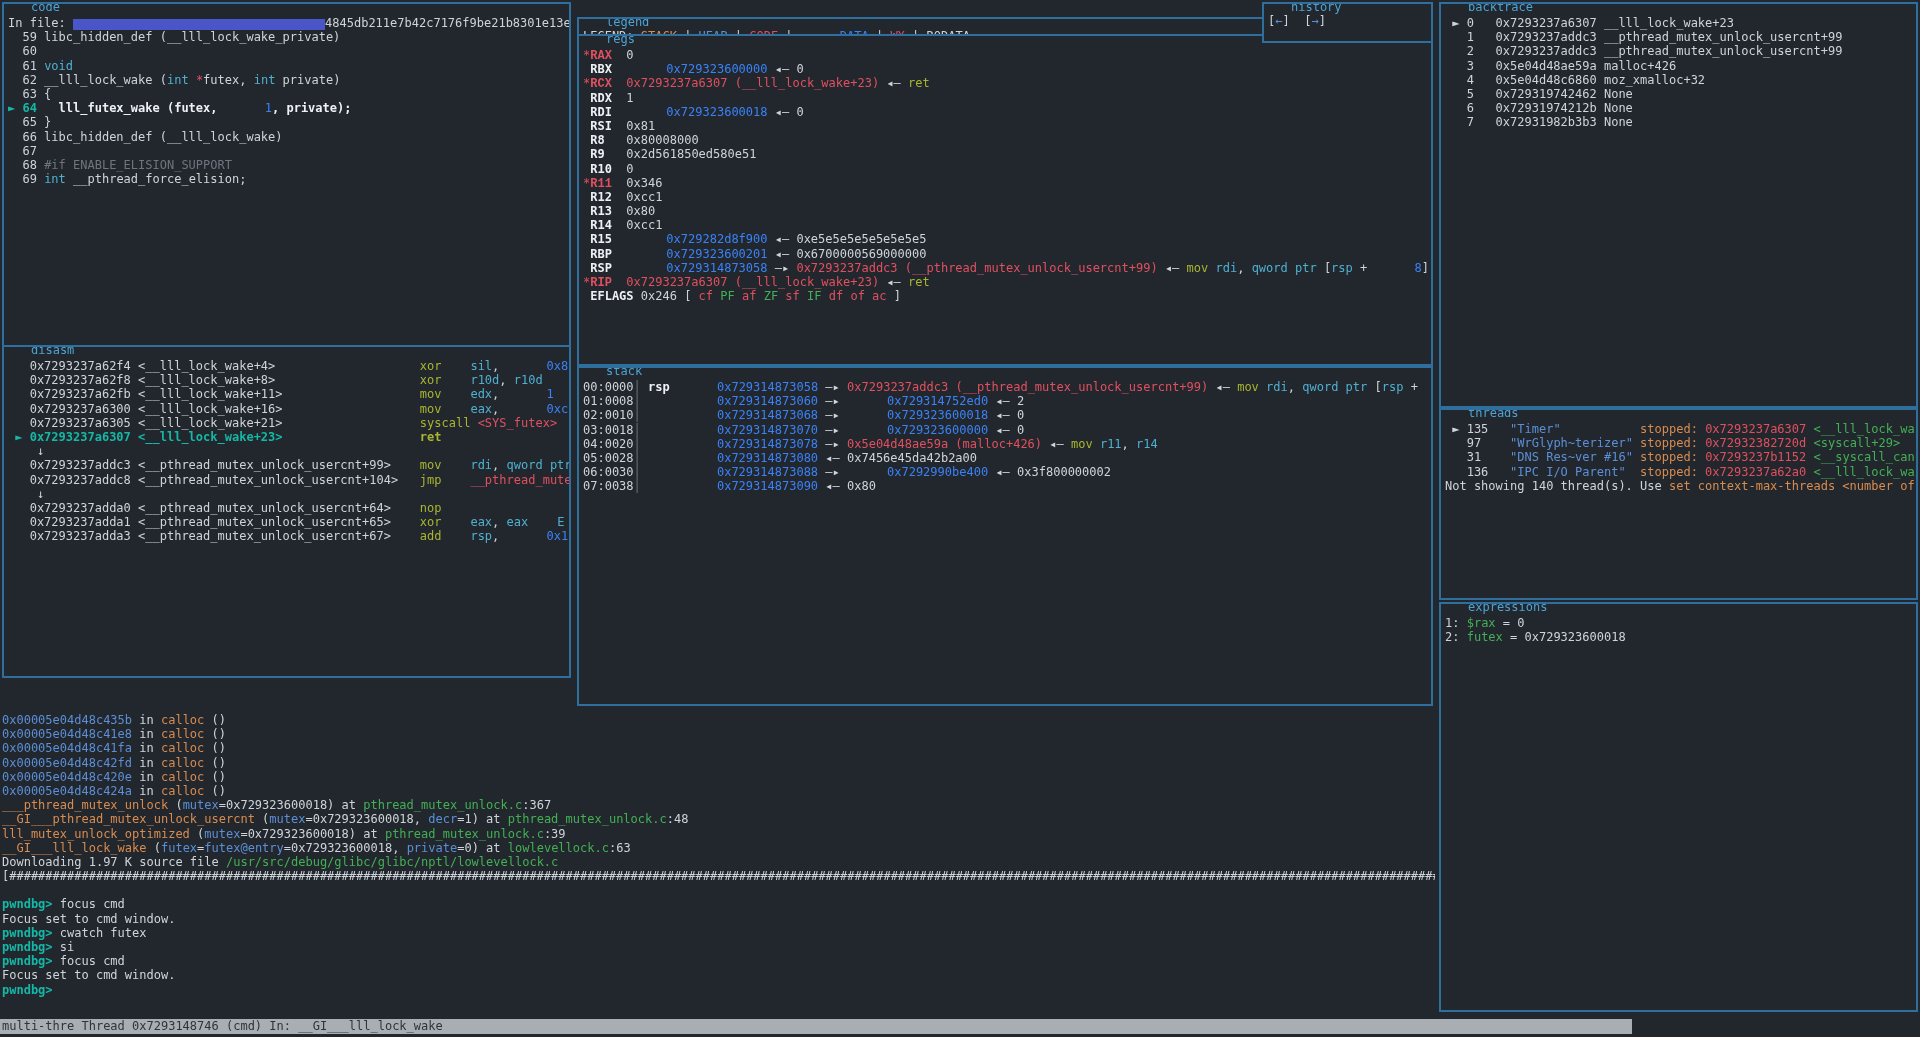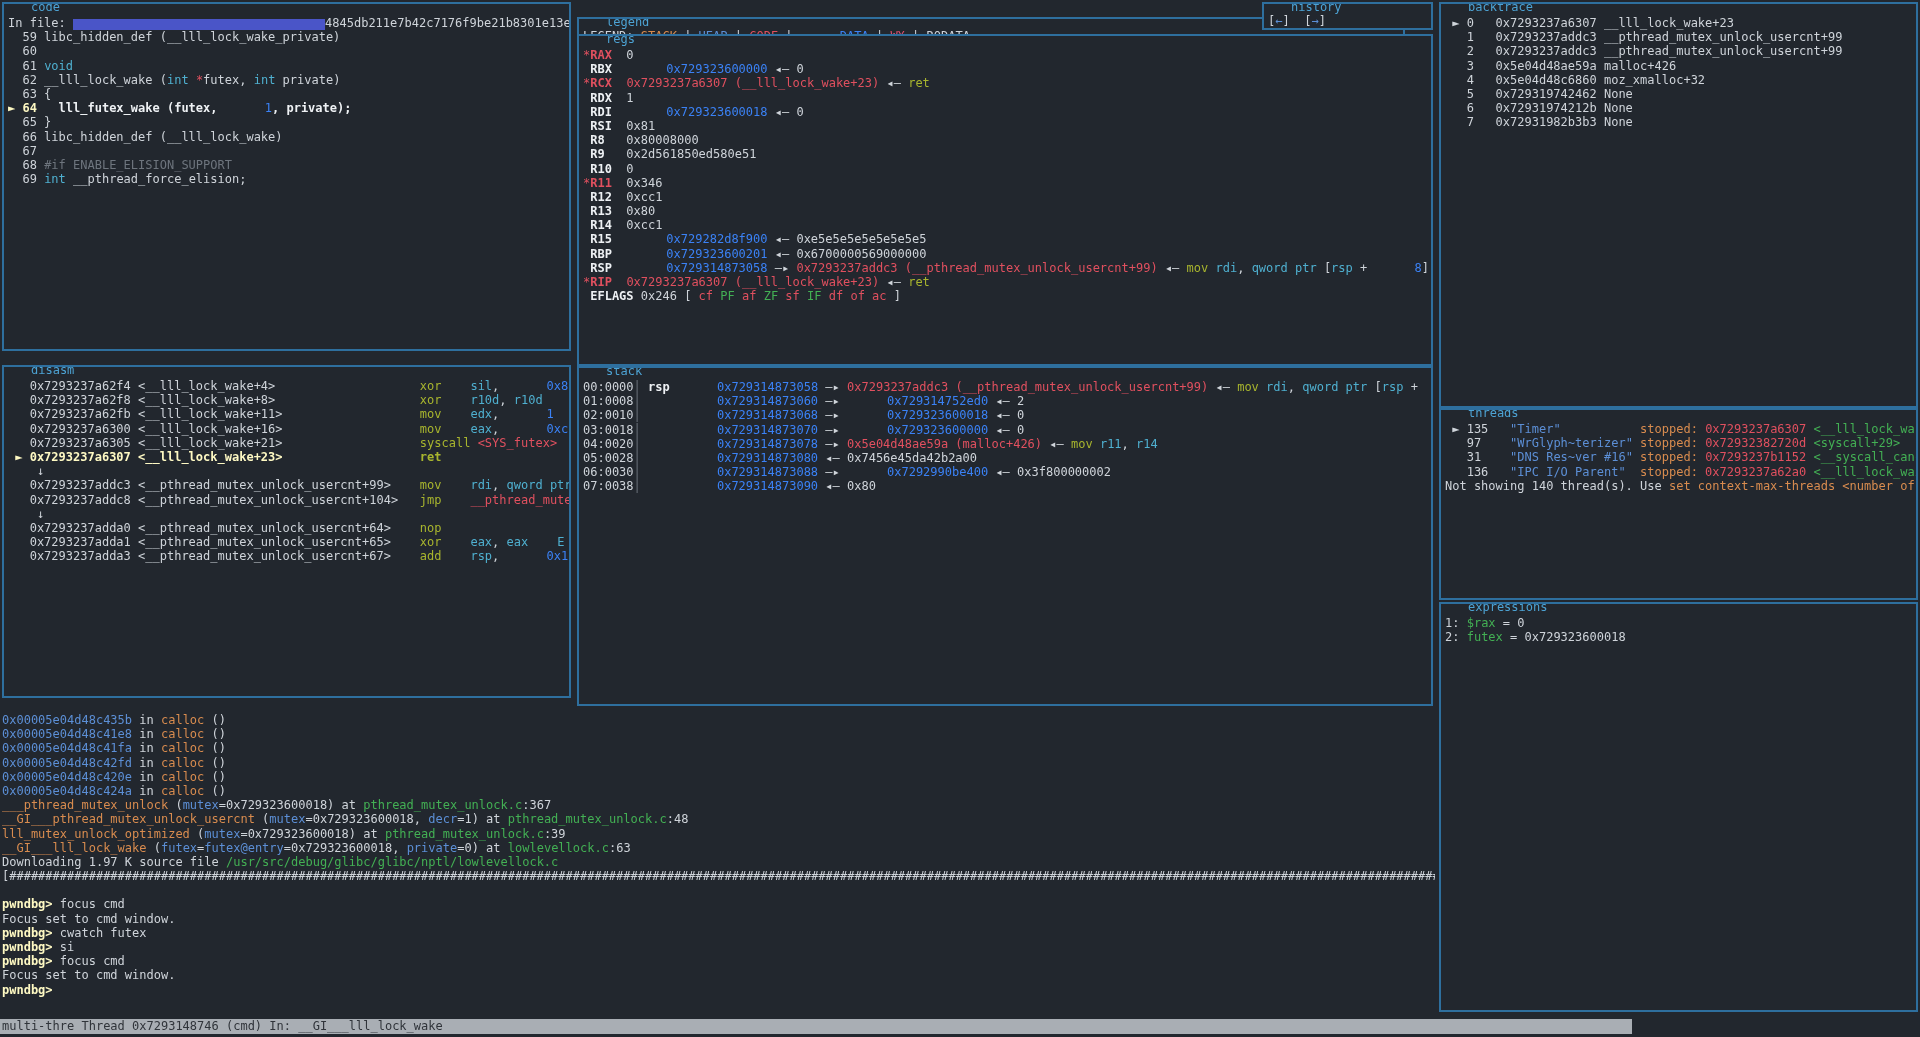--- a/index.html
+++ b/index.html
@@ -6,27 +6,27 @@
   body{width:1920px;height:1037px;position:relative;overflow:hidden;
        font-family:"DejaVu Sans Mono",monospace;font-size:12px;line-height:14.2px;color:#cfd4da;}
   .panel{position:absolute;border:2px solid #2e6f9e;background:#22272e;box-sizing:border-box;overflow:hidden;}
   .ptitle{position:absolute;top:-3px;left:24px;background:#22272e;padding:0 3px;color:#4da3d4;z-index:3;height:13px;line-height:13px;}
   .content{position:absolute;left:4px;top:12px;right:0;bottom:0;overflow:hidden;}
   .content.flush{top:10px;}
   .ln{white-space:pre;height:14.2px;overflow:hidden;}
   .c-fg{color:#cfd4da;}
   .c-bld{color:#eef1f4;font-weight:bold;}
   .c-red{color:#e1505f;}
-  .c-rbl{color:#e1505f;font-weight:bold;}
+  .c-rbl{color:#e1505f;font-weight:bold;font-family:Liberation Mono, monospace;}
   .c-wx{color:#e34f6f;}
   .c-orn{color:#d98c4f;}
   .c-yel{color:#a8b52e;}
   .c-ybl{color:#a8b52e;font-weight:bold;}
   .c-grn{color:#43b054;}
-  .c-gbl{color:#fef9c3;font-weight:bold;}
+  .c-gbl{color:#14b8a6;font-weight:bold;}
   .c-cyn{color:#4fb0d0;}
   .c-blu{color:#5c8fd6;}
   .c-pur{color:#3b82f6;margin-left:40px;}
   .c-gry{color:#6e757e;}
   .c-blk{display:inline-block;width:252px;height:11px;background:#4a55c8;vertical-align:text-bottom;}
   #console{position:absolute;left:2px;top:713px;width:1433px;height:302px;overflow:hidden;background:#22272e;}
   #statusbar{position:absolute;left:0;top:1019px;width:1632px;height:15px;background:#a9aeb4;color:#30343a;
              z-index:5;line-height:15px;}
   #statusbar .sb-left{position:absolute;left:2px;top:0;white-space:pre;}
   #statusbar .sb-right{position:absolute;right:8px;top:16px;white-space:pre;}
@@ -49,21 +49,21 @@
       <div class="ln"><span class="c-fg">  63 {</span></div>
       <div class="ln"><span class="c-gbl">► 64 </span><span class="c-bld">  lll_futex_wake (futex, </span><span class="c-pur">1</span><span class="c-bld">, private);</span></div>
       <div class="ln"><span class="c-fg">  65 }</span></div>
       <div class="ln"><span class="c-fg">  66 libc_hidden_def (__lll_lock_wake)</span></div>
       <div class="ln"><span class="c-fg">  67</span></div>
       <div class="ln"><span class="c-fg">  68 </span><span class="c-gry">#if ENABLE_ELISION_SUPPORT</span></div>
       <div class="ln"><span class="c-fg">  69 </span><span class="c-cyn">int</span><span class="c-fg"> __pthread_force_elision;</span></div>
     </div>
 </div>
 
-<div class="panel" style="left:2px;top:365px;width:569px;height:333px;">
+<div class="panel" style="left:2px;top:345px;width:569px;height:333px;">
   <span class="ptitle">disasm</span>
   <div class="content">
       <div class="ln"><span class="c-fg">   0x7293237a62f4 &lt;__lll_lock_wake+4&gt;</span><span class="c-fg">                    </span><span class="c-yel">xor</span><span class="c-fg">    </span><span class="c-cyn">sil</span><span class="c-fg">, </span><span class="c-pur">0x81</span></div>
       <div class="ln"><span class="c-fg">   0x7293237a62f8 &lt;__lll_lock_wake+8&gt;</span><span class="c-fg">                    </span><span class="c-yel">xor</span><span class="c-fg">    </span><span class="c-cyn">r10d</span><span class="c-fg">, </span><span class="c-cyn">r10d</span></div>
       <div class="ln"><span class="c-fg">   0x7293237a62fb &lt;__lll_lock_wake+11&gt;</span><span class="c-fg">                   </span><span class="c-yel">mov</span><span class="c-fg">    </span><span class="c-cyn">edx</span><span class="c-fg">, </span><span class="c-pur">1</span></div>
       <div class="ln"><span class="c-fg">   0x7293237a6300 &lt;__lll_lock_wake+16&gt;</span><span class="c-fg">                   </span><span class="c-yel">mov</span><span class="c-fg">    </span><span class="c-cyn">eax</span><span class="c-fg">, </span><span class="c-pur">0xca</span></div>
       <div class="ln"><span class="c-fg">   0x7293237a6305 &lt;__lll_lock_wake+21&gt;</span><span class="c-fg">                   </span><span class="c-yel">syscall</span><span class="c-fg"> </span><span class="c-red">&lt;SYS_futex&gt;</span></div>
       <div class="ln"><span class="c-gbl"> ► 0x7293237a6307 &lt;__lll_lock_wake+23&gt;</span><span class="c-fg">                   </span><span class="c-ybl">ret</span></div>
       <div class="ln"><span class="c-fg">    ↓</span></div>
       <div class="ln"><span class="c-fg">   0x7293237addc3 &lt;__pthread_mutex_unlock_usercnt+99&gt;</span><span class="c-fg">    </span><span class="c-yel">mov</span><span class="c-fg">    </span><span class="c-cyn">rdi</span><span class="c-fg">, </span><span class="c-cyn">qword ptr</span></div>
@@ -75,21 +75,21 @@
     </div>
 </div>
 
 <div class="panel" style="left:577px;top:17px;width:828px;height:32px;">
   <span class="ptitle">legend</span>
   <div class="content flush">
       <div class="ln"><span class="c-fg">LEGEND: </span><span class="c-orn">STACK</span><span class="c-fg"> | </span><span class="c-blu">HEAP</span><span class="c-fg"> | </span><span class="c-red">CODE</span><span class="c-fg"> | </span><span class="c-pur">DATA</span><span class="c-fg"> | </span><span class="c-wx">WX</span><span class="c-fg"> | </span><span class="c-fg">RODATA</span></div>
     </div>
 </div>
 
-<div class="panel" style="left:1262px;top:2px;width:171px;height:28px;z-index:2;">
+<div class="panel" style="left:1262px;top:2px;width:171px;height:41px;z-index:2;">
   <span class="ptitle">history</span>
   <div class="content flush">
       <div class="ln"><span class="c-fg">[</span><span class="c-blu">←</span><span class="c-fg">]</span><span class="c-fg">  </span><span class="c-fg">[</span><span class="c-blu">→</span><span class="c-fg">]</span></div>
     </div>
 </div>
 
 <div class="panel" style="left:577px;top:34px;width:856px;height:332px;">
   <span class="ptitle">regs</span>
   <div class="content">
       <div class="ln"><span class="c-red">*</span><span class="c-rbl">RAX</span><span class="c-fg">  0</span></div>

